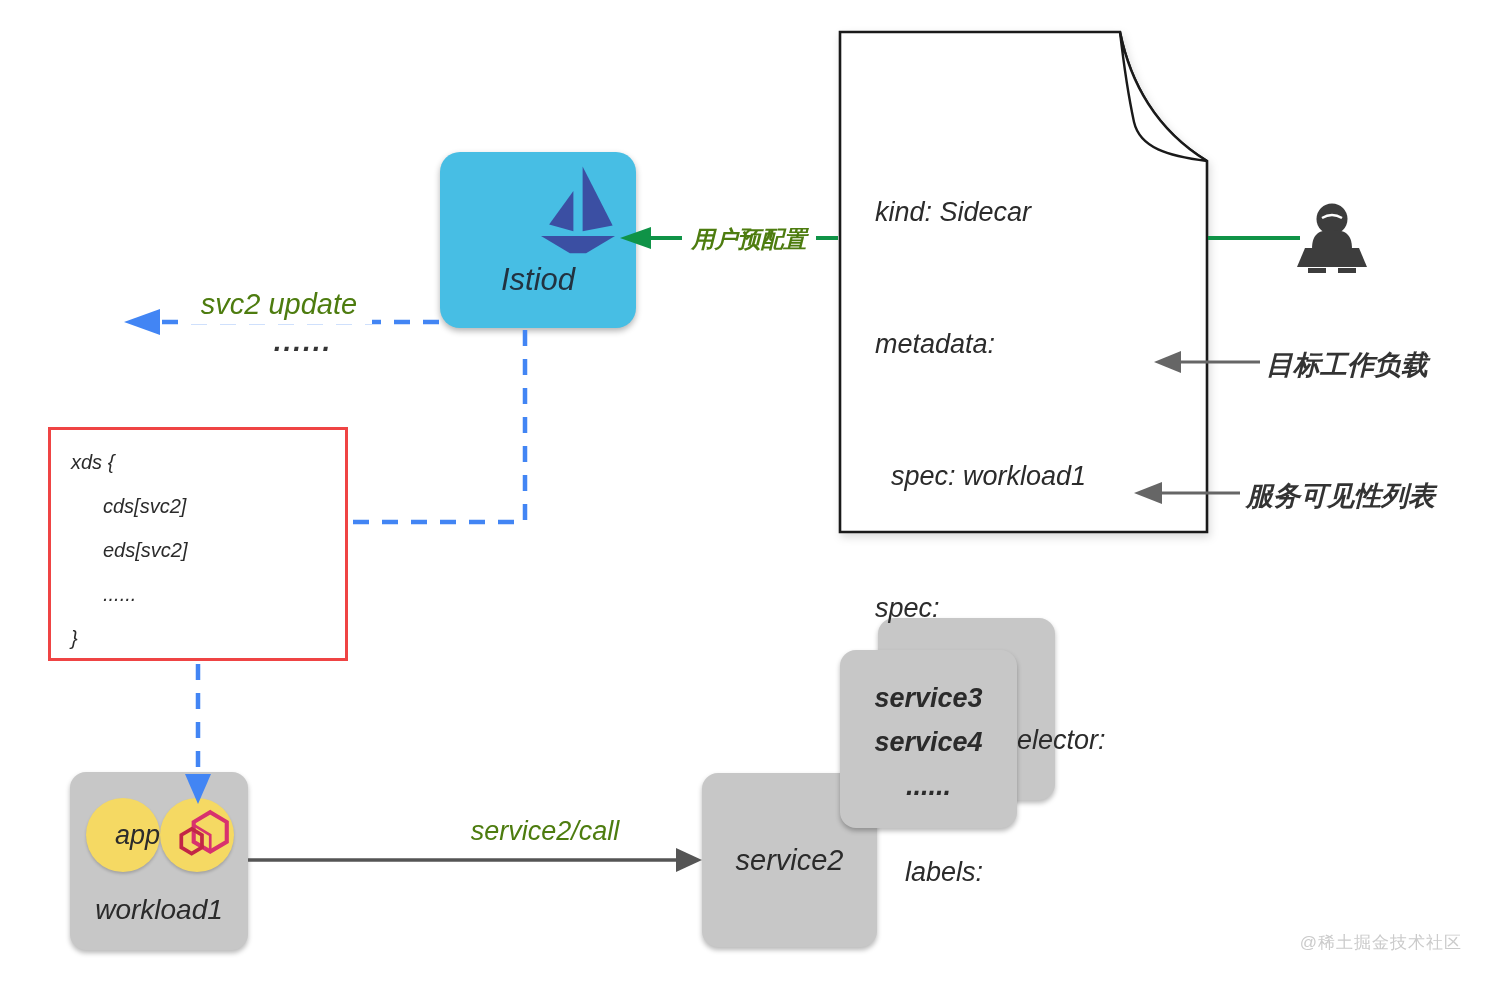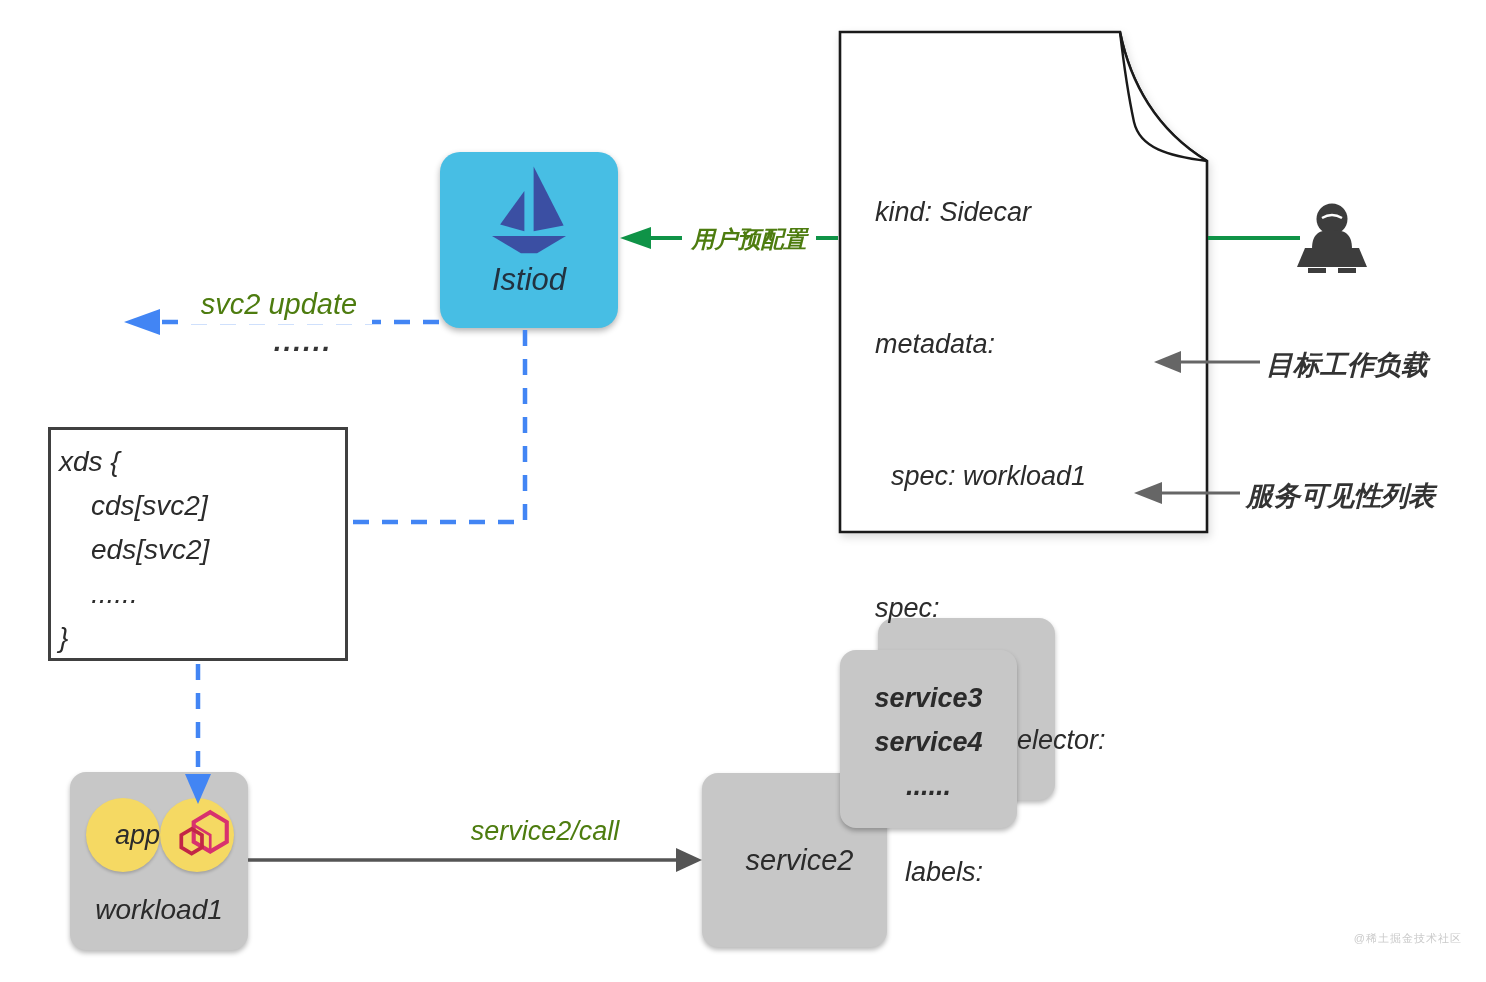--- a/index.html
+++ b/index.html
@@ -5,73 +5,73 @@
   html,body{margin:0;padding:0;background:#fff;}
   .canvas{position:relative;width:1486px;height:982px;background:#fff;overflow:hidden;
           font-family:"Liberation Sans","DejaVu Sans",sans-serif;}
 
   
   .gray-box{position:absolute;background:#c7c7c7;border-radius:16px;
             box-shadow:0 3px 5px rgba(0,0,0,.28);color:#2b2b2b;font-style:italic;}
   .node-label{position:absolute;width:100%;text-align:center;font-style:italic;color:#2b2b2b;}
 
   
-  .istiod{position:absolute;left:440px;top:152px;width:178px;height:176px;
+  .istiod{position:absolute;left:440px;top:152px;width:196px;height:176px;
           background:#47bee4;border-radius:20px;box-shadow:0 3px 6px rgba(0,0,0,.30);
-          display:flex;flex-direction:column;align-items:center;z-index:2;}
+          display:flex;flex-direction:column;align-items:flex-end;z-index:2;}
   .istiod .logo{margin-top:10px;}
   .istiod .node-label{position:static;font-size:31px;color:#223240;margin-top:-4px;}
 
   
   .doc{position:absolute;left:838px;top:30px;width:372px;height:504px;z-index:2;}
   .doc svg{position:absolute;inset:0;filter:drop-shadow(2px 4px 4px rgba(0,0,0,.14));}
   .doc-lines{position:absolute;left:37px;top:72px;font-style:italic;font-size:27px;
              line-height:44px;color:#2b2b2b;white-space:pre;}
   .m0{margin-left:0}.m16{margin-left:16px}.m30{margin-left:30px}
 
   
   .xds{position:absolute;left:48px;top:427px;width:300px;height:234px;background:#fff;
-       border:3px solid #404040;box-sizing:border-box;z-index:2;
-       font-style:italic;font-size:28px;color:#2b2b2b;padding:10px 0 0 8px;}
+       border:3px solid #ef4444;box-sizing:border-box;z-index:2;
+       font-style:italic;font-size:20px;color:#2b2b2b;padding:10px 0 0 20px;}
   .xds div{line-height:44px;white-space:pre;}
   .xind{margin-left:32px;}
 
   
   .workload{left:70px;top:772px;width:178px;height:178px;z-index:2;}
   .wl-circle{position:absolute;top:26px;width:74px;height:74px;border-radius:50%;
              background:#f5d963;box-shadow:0 2px 3px rgba(0,0,0,.18);
              display:flex;align-items:center;justify-content:flex-end;}
   .wl-app{left:16px;font-style:italic;font-size:27px;color:#2b2b2b;}
   .wl-envoy{left:90px;}
   .workload .node-label{top:122px;font-size:28px;}
 
   
   .service2{left:702px;top:773px;width:175px;height:174px;z-index:2;
-            display:flex;align-items:center;justify-content:center;font-size:29px;padding-left:10px;}
+            display:flex;align-items:center;justify-content:center;font-size:29px;}
   
   .stack-back{left:878px;top:618px;width:177px;height:182px;z-index:1;}
   .stack-front{left:840px;top:650px;width:177px;height:178px;z-index:2;
                text-align:center;padding-top:26px;box-sizing:border-box;font-size:27px;}
   .stack-front div{line-height:44px;font-weight:bold;}
 
   
   .edge-label{position:absolute;z-index:6;font-style:italic;color:#4d7c0f;text-align:center;}
   .lbl-preconfig{left:682px;top:222px;width:134px;height:34px;background:#fff;
                  font-size:23px;font-weight:700;line-height:34px;}
   .lbl-svc2{left:186px;top:284px;width:186px;height:40px;background:#fff;
             font-size:29px;line-height:40px;}
   .lbl-svc2-dots{left:248px;top:326px;width:110px;font-size:28px;font-weight:700;
                  letter-spacing:2px;color:#333;}
   .lbl-call{left:440px;top:816px;width:210px;font-size:27px;}
   .annotation{position:absolute;z-index:6;font-style:italic;font-weight:600;
               font-size:27px;color:#333;white-space:nowrap;}
   .ann-target{left:1266px;top:347px;}
   .ann-visibility{left:1246px;top:478px;}
 
-  .watermark{position:absolute;right:24px;top:931px;z-index:6;font-size:11px;
+  .watermark{position:absolute;right:24px;top:931px;z-index:6;font-size:17px;
              color:#cbcbcb;letter-spacing:1px;}
 
   
   .links{position:absolute;inset:0;z-index:5;pointer-events:none;}
 </style>
 </head>
 <body>
 
 <div class="canvas">
 

